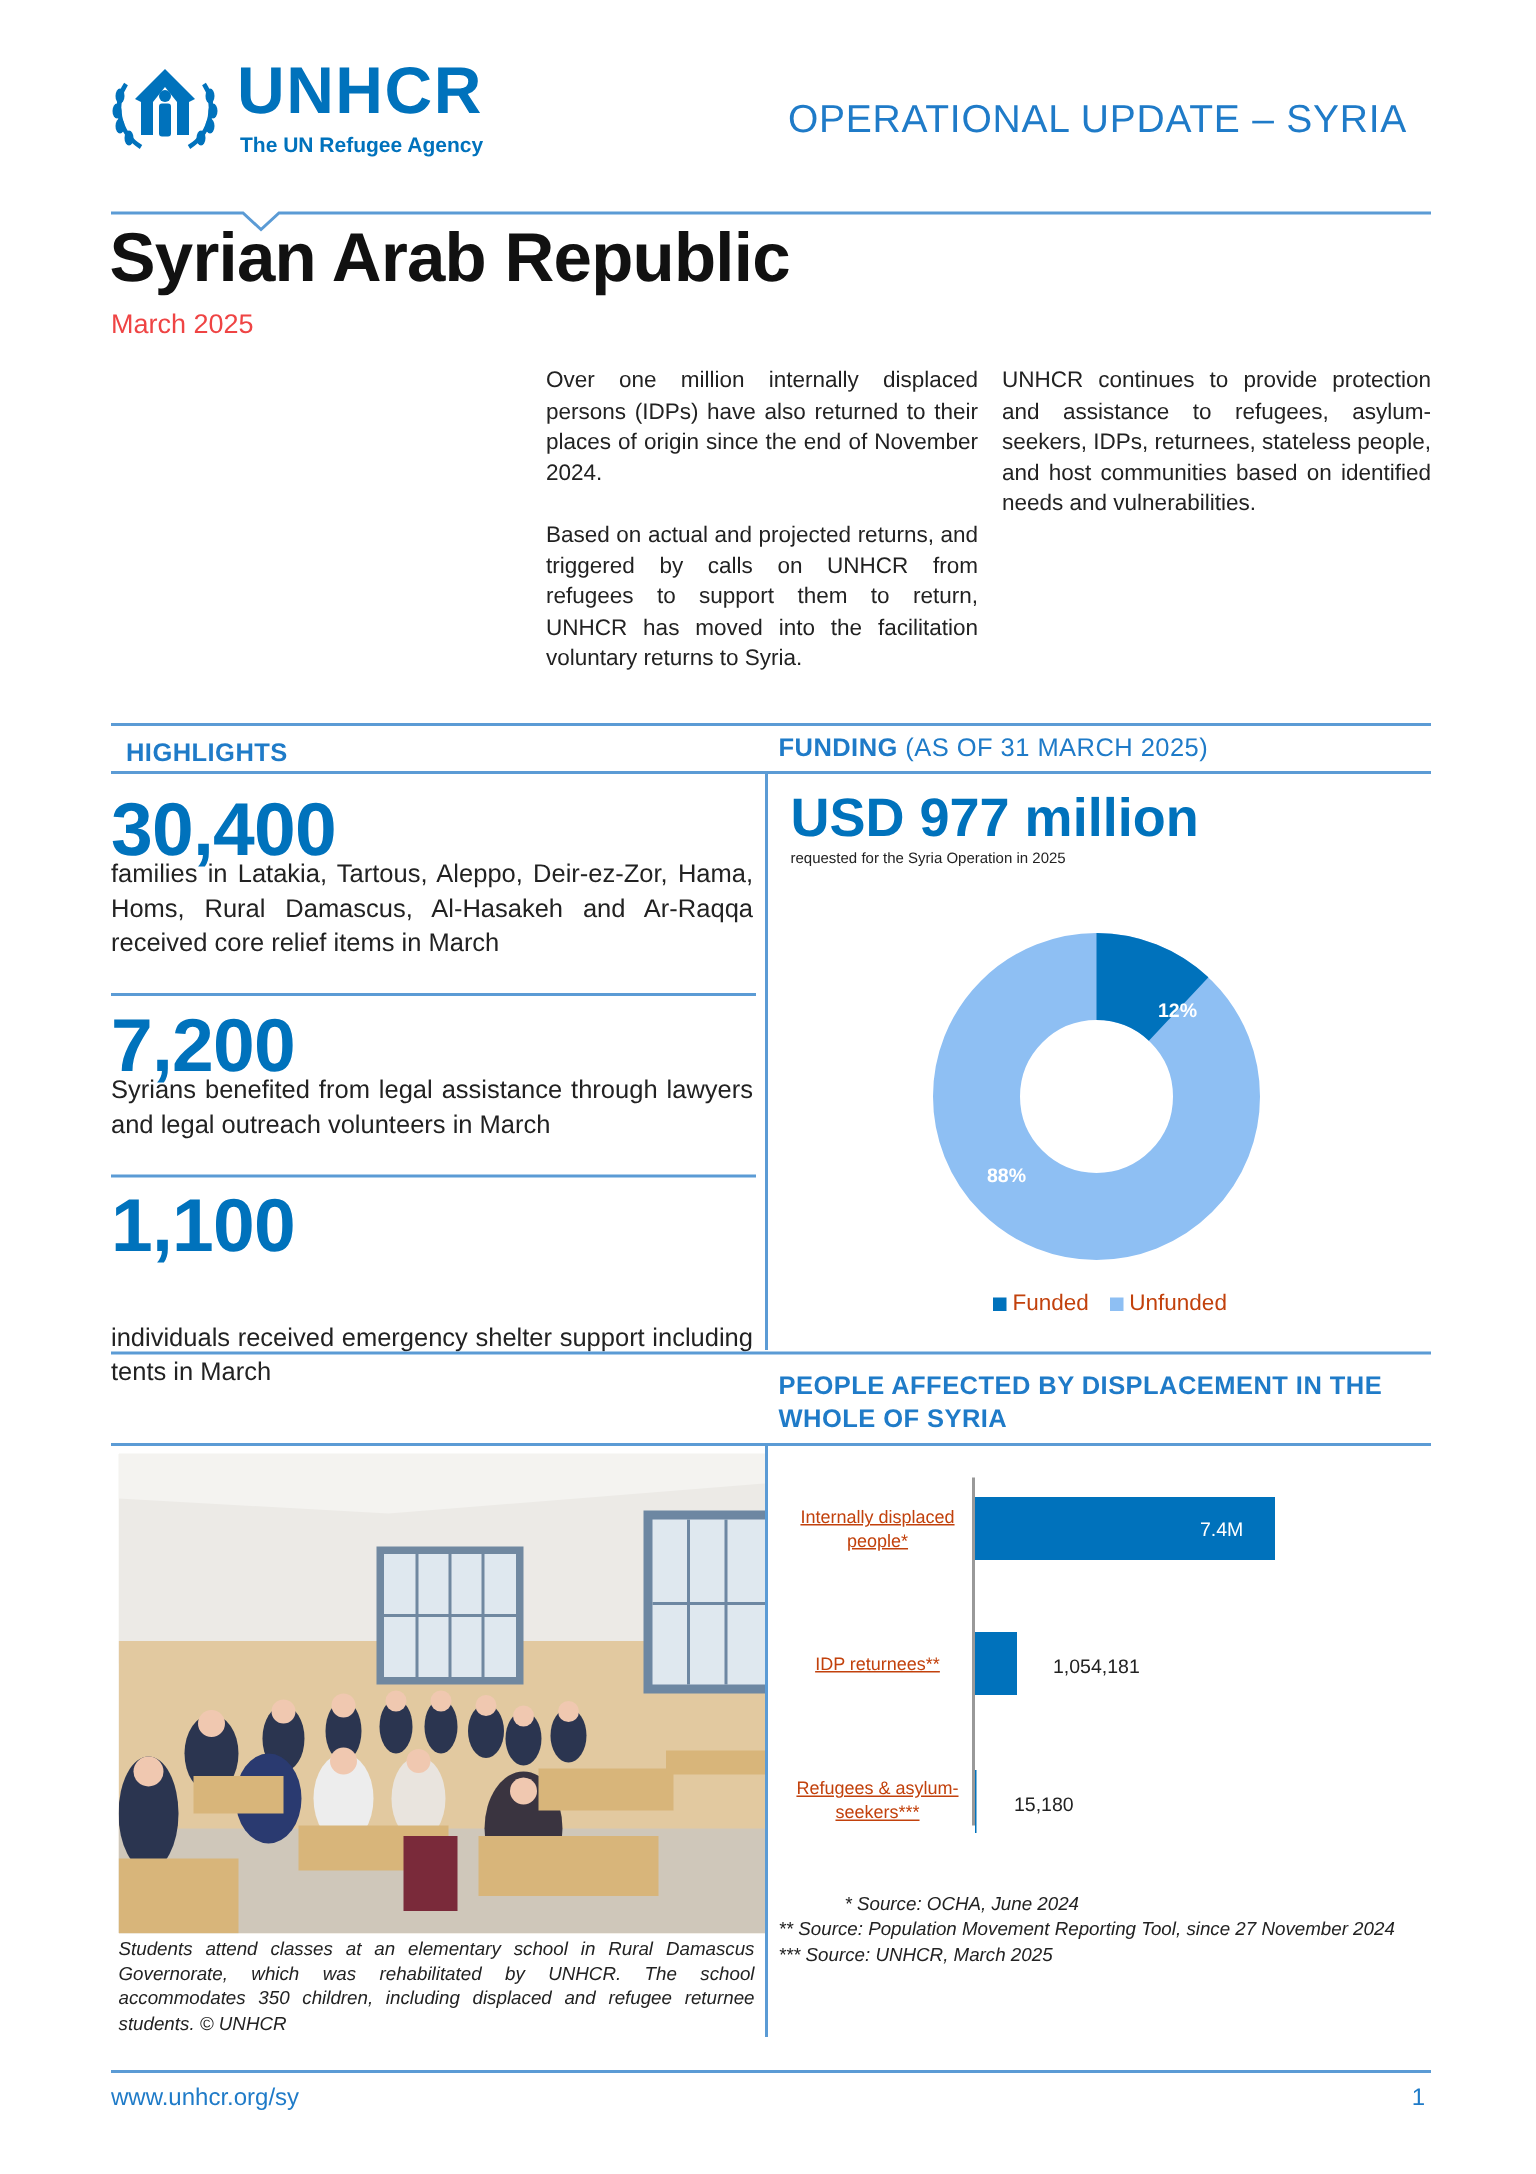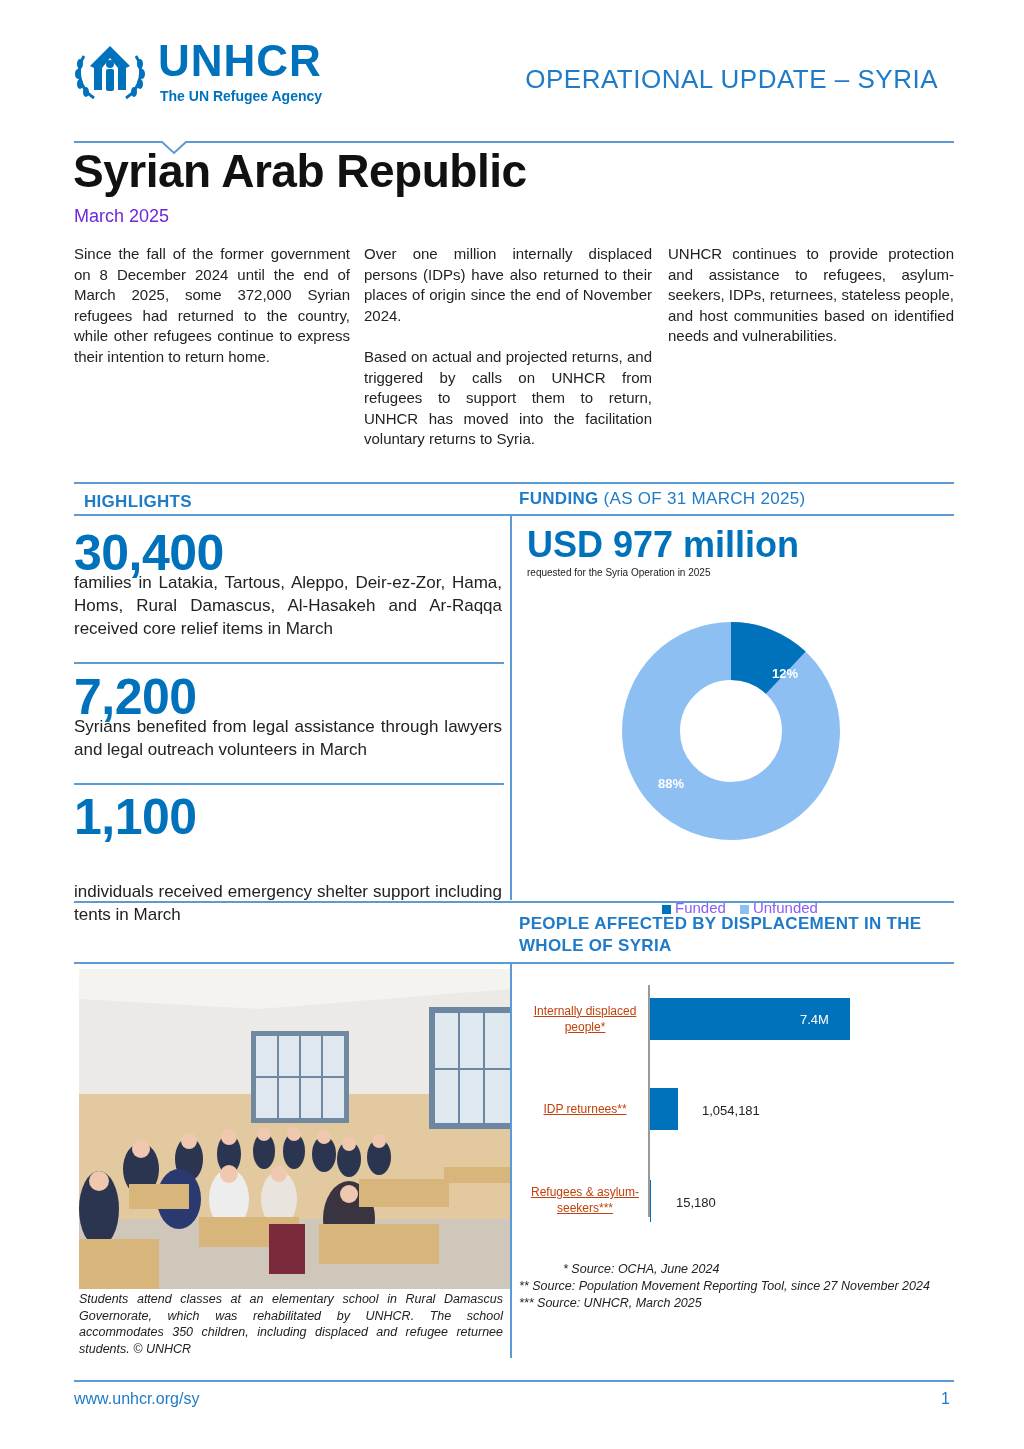--- a/index.html
+++ b/index.html
@@ -10,36 +10,36 @@
 
   
   .logo { left:74px; top:42px; width:280px; height:66px; }
   .logo-emblem { position:absolute; left:0; top:0; width:72px; height:62px; }
   .logo-text { position:absolute; left:84px; top:-6px; font-weight:bold; font-size:44px; color:#0072bc; letter-spacing:1px; font-family:"Liberation Sans", sans-serif; }
   .logo-sub { position:absolute; left:86px; top:46px; font-weight:bold; font-size:14px; color:#0072bc; font-family:Liberation Sans, sans-serif; }
 
   .op-update { right:86px; top:64px; font-size:26px; color:#1f7bc8; letter-spacing:0.5px; }
 
   .title { left:73px; top:144px; font-size:46px; font-weight:bold; color:#111; letter-spacing:-0.5px; }
-  .date { left:74px; top:206px; font-size:18px; color:#6d28d9; }
+  .date { left:74px; top:206px; font-size:18px; color:#ef4444; }
 
   .col { position:absolute; font-size:15px; line-height:20.6px; text-align:justify; color:#222; }
   .col p { margin:0 0 20.6px 0; }
   .col a { color:#1f7bc8; text-decoration:none; }
 
   .sec-title { position:absolute; font-size:17px; font-weight:bold; color:#1f7bc8; letter-spacing:0.3px; }
 
   .hl-num { position:absolute; font-size:50px; font-weight:bold; color:#0072bc; letter-spacing:-0.5px; }
   .hl-txt { position:absolute; font-size:17px; line-height:23px; text-align:justify; color:#222; width:428px; left:74px; }
 
   .usd { left:527px; top:524px; font-size:36px; font-weight:bold; color:#0072bc; }
   .usd-sub { left:527px; top:567px; font-size:10px; color:#222; }
 
   .donut { left:622px; top:622px; width:218px; height:218px; }
-  .legend { left:662px; top:899px; font-size:15px; color:#8b5cf6; display:flex; gap:14px;justify-content:flex-end; }
+  .legend { left:662px; top:860px; font-size:15px; color:#c2410c; display:flex; gap:14px;justify-content:flex-end; }
   .legend .sw { display:inline-block; width:9px; height:9px; margin-right:4px; vertical-align:middle; }
 
   .bar-label { position:absolute; font-size:12px; line-height:16px; color:#c2410c; text-align:center; width:130px;text-decoration:underline; }
   .bar { position:absolute; background:#0072bc; }
   .bar-val { position:absolute; font-size:13px; color:#222; }
   .bar-val.inside { color:#fff; }
   .axis { position:absolute; left:648px; top:985px; width:2px; height:232px; background:#999; }
 
   .foot-note { position:absolute; left:519px; font-size:12.5px; font-style:italic; color:#222; }
 
@@ -79,21 +79,20 @@
 <div class="abs op-update">OPERATIONAL UPDATE – SYRIA</div>
 
 <svg class="abs" style="left:74px;top:138px;" width="880" height="20">
   <polyline points="0,4 88,4 100,15 112,4 880,4" fill="none" stroke="#5b9bd5" stroke-width="2"></polyline>
 </svg>
 
 <div class="abs title">Syrian Arab Republic</div>
 <div class="abs date">March 2025</div>
 
 <div class="col" style="left:74px;top:244px;width:276px;">
-  <p>Since the fall of the former government on 8 December 2024 until the end of March 2025, some 372,000 Syrian refugees had returned to the country, while other refugees continue to express their intention to return home.</p>
 </div>
 <div class="col" style="left:364px;top:244px;width:288px;">
   <p>Over one million internally displaced persons (IDPs) have also returned to their places of origin since the end of November 2024.</p>
   <p>Based on actual and projected returns, and triggered by calls on UNHCR from refugees to support them to return, UNHCR has moved into the facilitation voluntary returns to Syria.</p>
 </div>
 <div class="col" style="left:668px;top:244px;width:286px;">
   <p>UNHCR continues to provide protection and assistance to refugees, asylum-seekers, IDPs, returnees, stateless people, and host communities based on identified needs and vulnerabilities.</p>
 </div>
 
 <div class="hr" style="left:74px;top:482px;width:880px;"></div>

